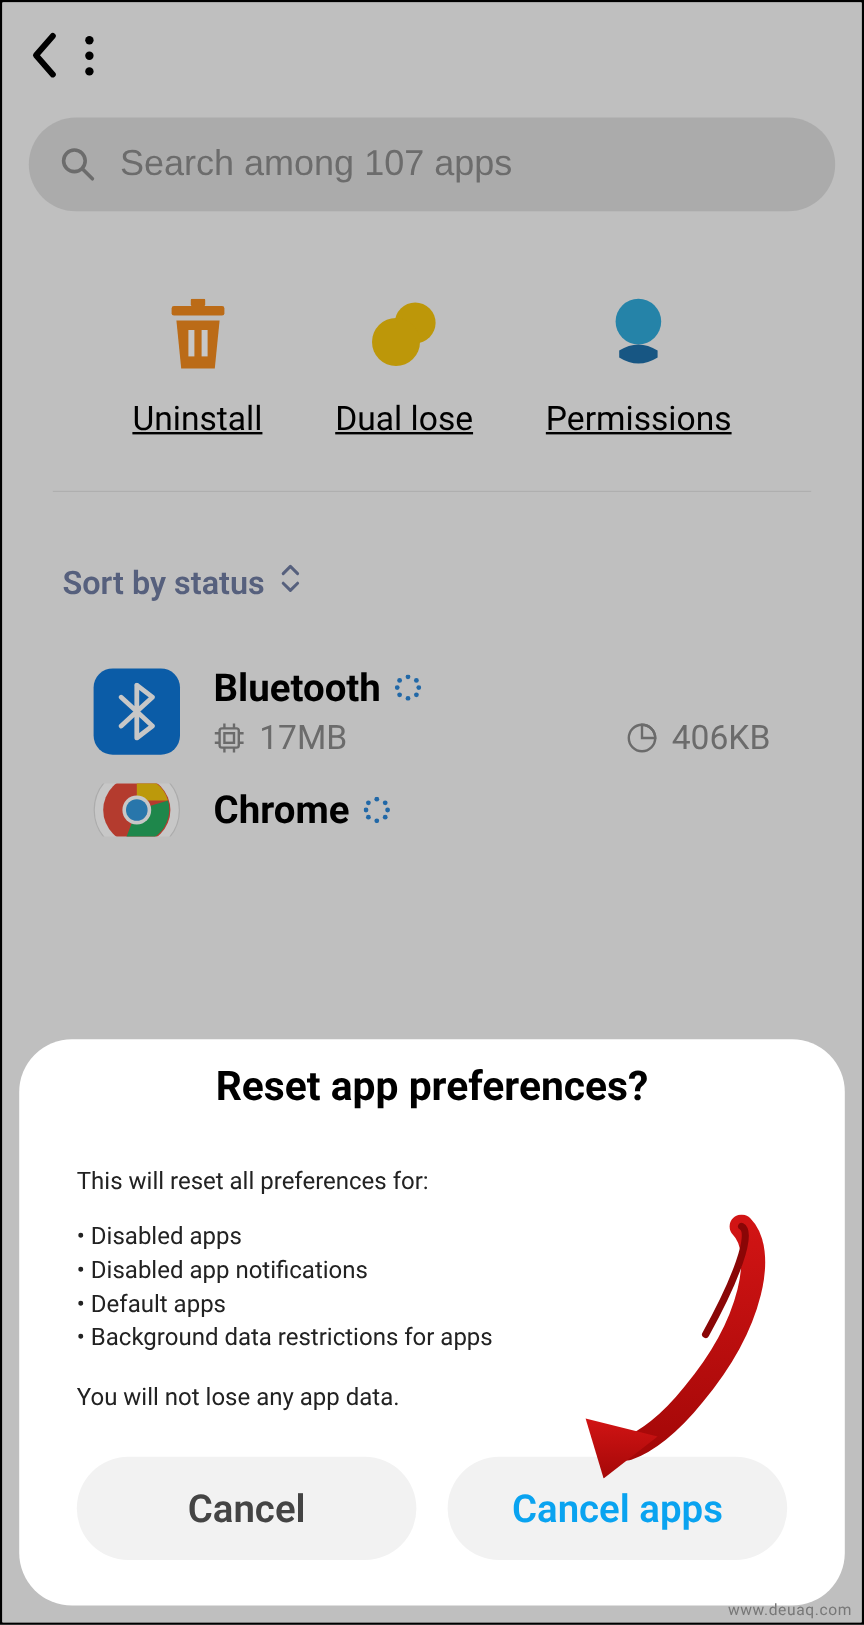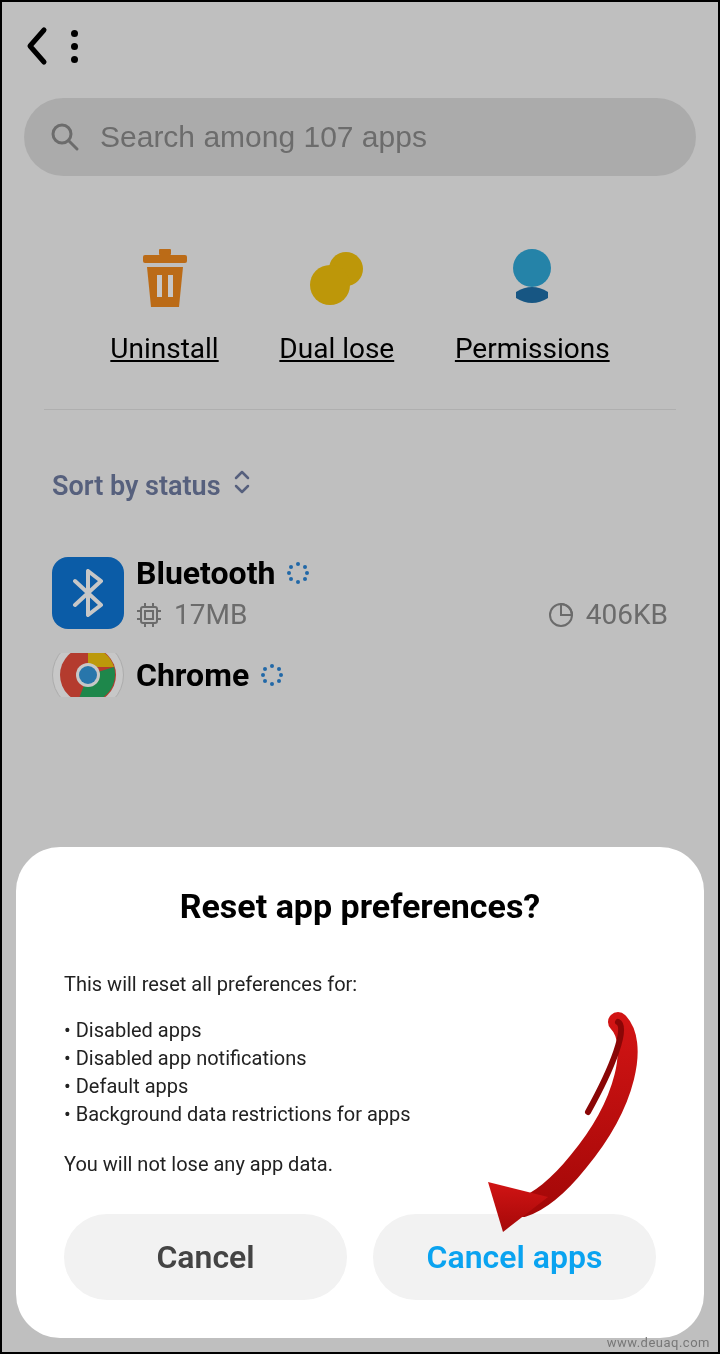--- a/index.html
+++ b/index.html
@@ -19,38 +19,38 @@
   .search input { border:none; background:transparent; font-size:30px; color:#8b8b8b; flex:1; outline:none; }
   .search input::placeholder { color:#8b8b8b; }
 
   .actions { display:flex; justify-content:space-around; padding: 72px 36px 44px 36px; border-bottom:1px solid #e0e0e0; margin:0 42px; }
   .action { display:flex; flex-direction:column; align-items:center; gap:22px;text-decoration:underline; }
   .action-label { font-size:28px; color:#000; }
   .action-icon { width:62px; height:62px; display:flex; align-items:center; justify-content:center; }
 
   .sort { display:flex; align-items:flex-start; gap:12px; padding: 60px 50px 30px 50px; font-size:27px; font-weight:600; color:#6f7ba0; }
 
-  .app-row { display:flex; align-items:center; padding: 22px 50px; gap:12px; }
+  .app-row { display:flex; align-items:center; padding: 22px 76px; gap:28px; }
   .app-icon { width:72px; height:72px; border-radius:16px; background:#0f76d6; display:flex; align-items:center; justify-content:center; }
   .app-info { flex:1; }
   .app-name-row { display:flex; align-items:center; gap:12px; }
   .app-name { font-size:32px; font-weight:700; color:#000; }
   .dots-circle { width:22px; height:22px; }
   .app-stats { display:flex; align-items:center; gap:18px; color:#8a8a8a; font-size:28px; margin-top:6px; }
   .stat-group { display:flex; align-items:center; gap:12px; }
   .sep { flex:1; }
 
   .app-row.partial { overflow:hidden; height:40px; }
   .chrome-ico { width:72px; height:72px; border-radius:50%; background:#fff; border:1px solid #ddd; position:relative; display:flex; align-items:center; justify-content:center;}
 
   
   .scrim { position:absolute; inset:0; background:rgba(0,0,0,0.22); }
 
   
-  .sheet { position:absolute; left:14px; right:14px; bottom:14px; background:#fff; border-radius:44px 44px 44px 44px; padding: 39px 48px 38px 48px; }
+  .sheet { position:absolute; left:14px; right:14px; bottom:14px; background:#fff; border-radius:44px 44px 44px 44px; padding: 20px 48px 38px 48px; }
   .sheet-title { font-size:34px; font-weight:700; text-align:center; margin-bottom:44px; }
   .sheet-body { font-size:20px; color:#222; line-height:1.4; }
   .sheet-body p { margin-bottom: 18px; }
   .bullets { margin: 6px 0 22px 0; }
   .bullets div::before { content:"• "; }
   .sheet-buttons { display:flex; gap:26px; margin-top:36px; }
   .sheet-btn { flex:1; height:86px; border-radius:44px; background:#f2f2f2; display:flex; align-items:center; justify-content:center; font-size:32px; font-weight:600;text-align:center; }
   .sheet-btn.cancel { color:#444; }
   .sheet-btn.confirm { color:#0aa3f0; }
 

